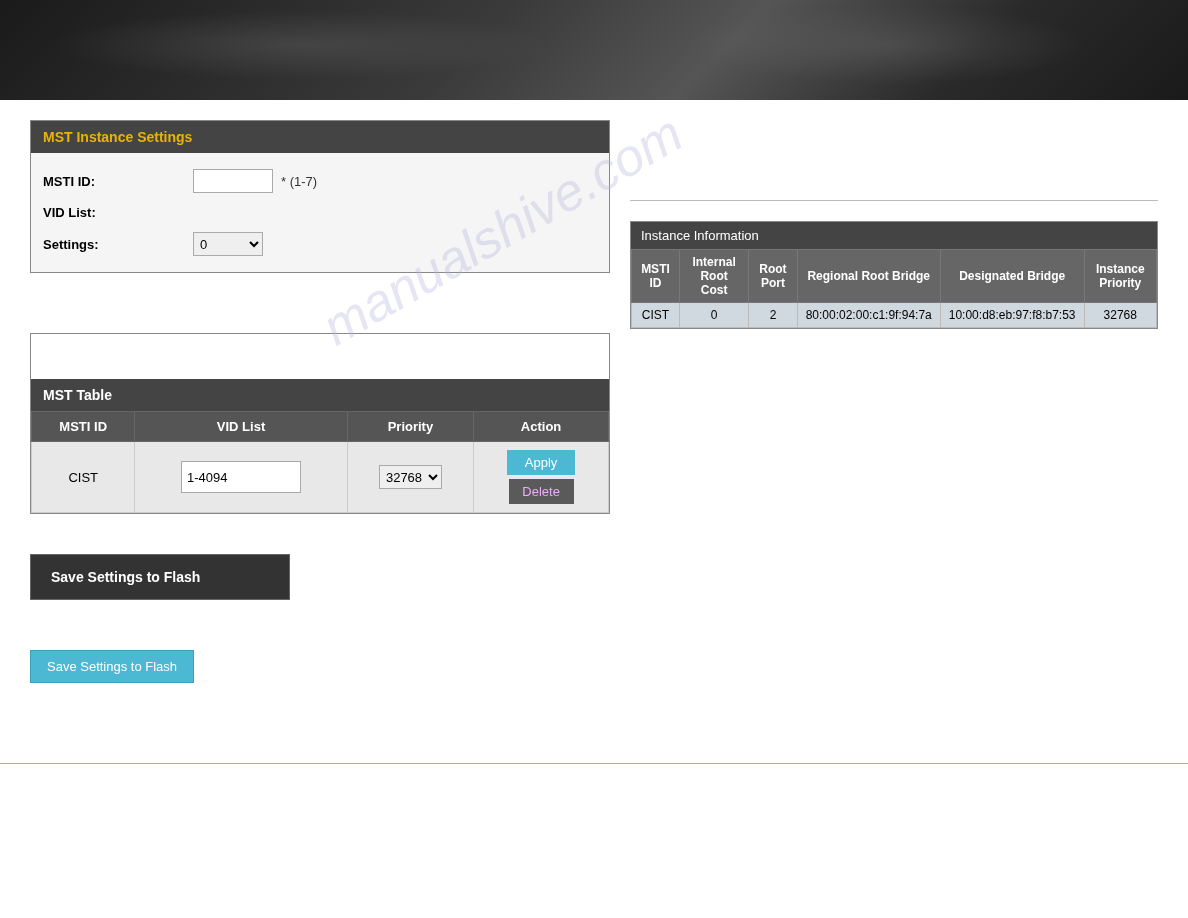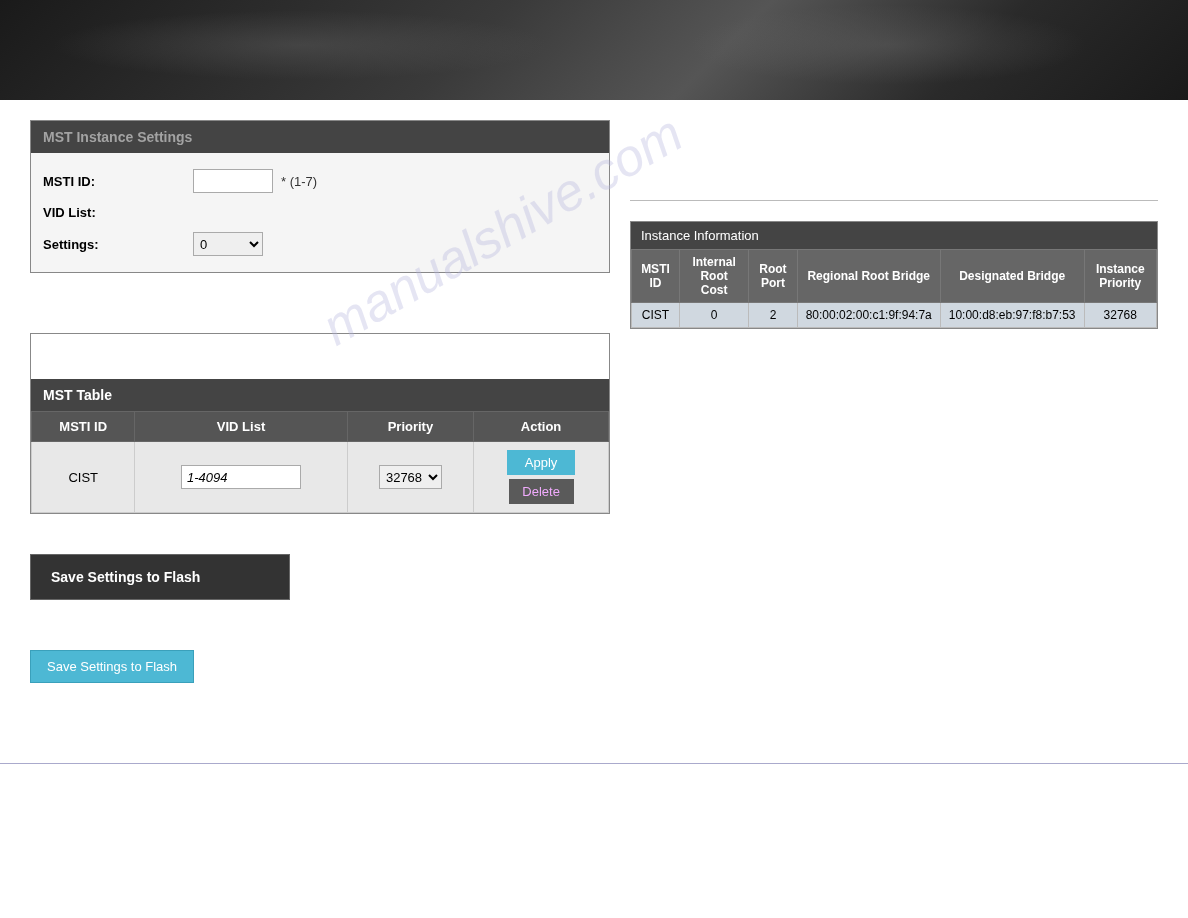--- a/index.html
+++ b/index.html
@@ -54,21 +54,21 @@
       padding-top: 20px;
     }
 
     
     .settings-box {
       border: 1px solid #888;
       margin-bottom: 20px;
     }
     .settings-box-title {
       background: #444;
-      color: #a3a3a3;
+      color: #eab308;
       font-weight: bold;
       font-size: 14px;
       padding: 8px 12px;
     }
     .settings-form {
       background: #f5f5f5;
       padding: 10px 0;
     }
     .form-row {
       display: flex;
@@ -154,24 +154,23 @@
     .mst-table tbody td {
       padding: 8px 10px;
       text-align: center;
       border: 1px solid #ccc;
       font-size: 13px;
     }
     .mst-table tbody td input[type="text"] {
       border: 1px solid #aaa;
       padding: 3px 5px;
       font-size: 13px;
-      height: 24px;
+      height: 32px;
       width: 120px;
       background: #fff;
-      font-style: italic;
     }
     .mst-table tbody td select {
       border: 1px solid #aaa;
       padding: 2px;
       font-size: 13px;
       height: 24px;
     }
 
     
     .action-buttons {

